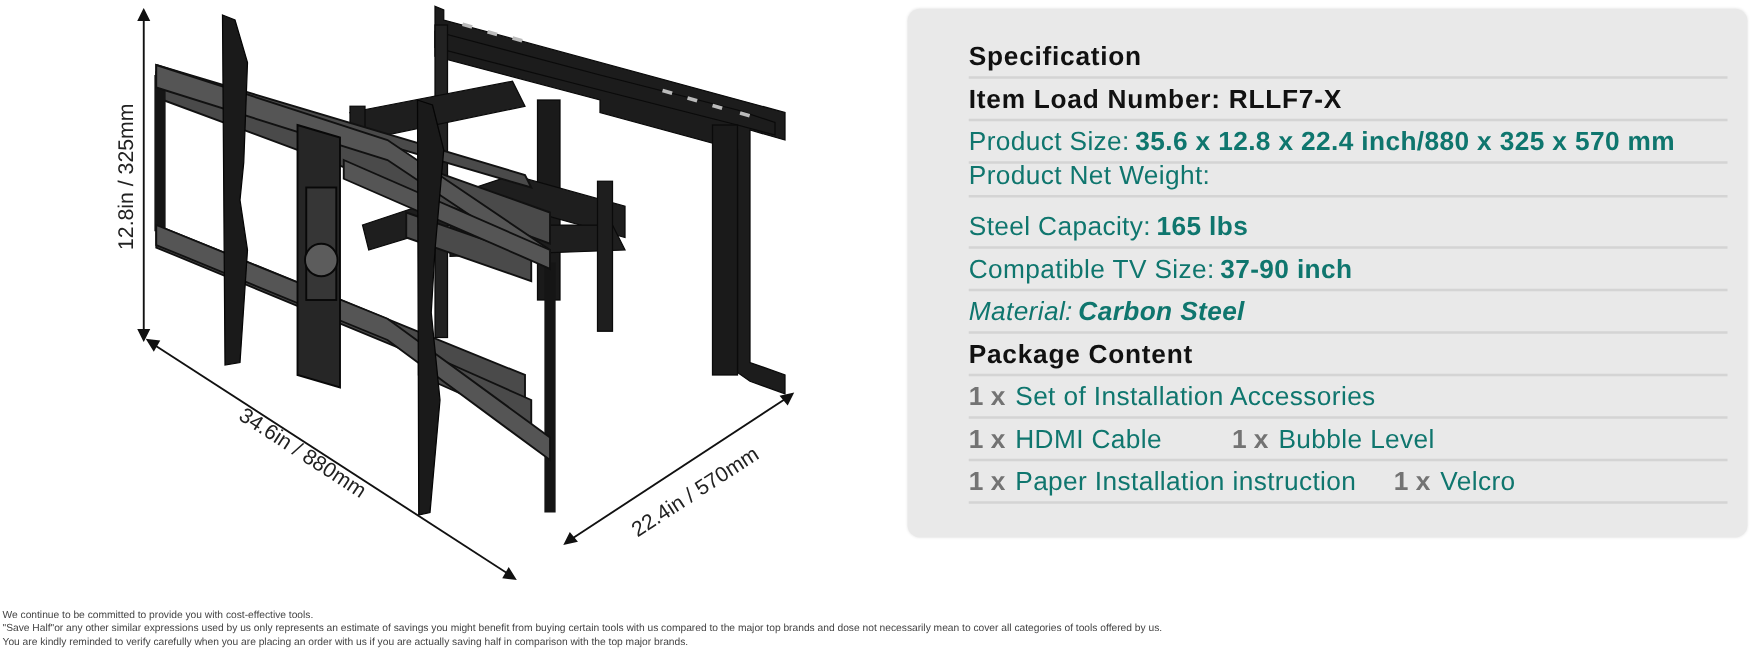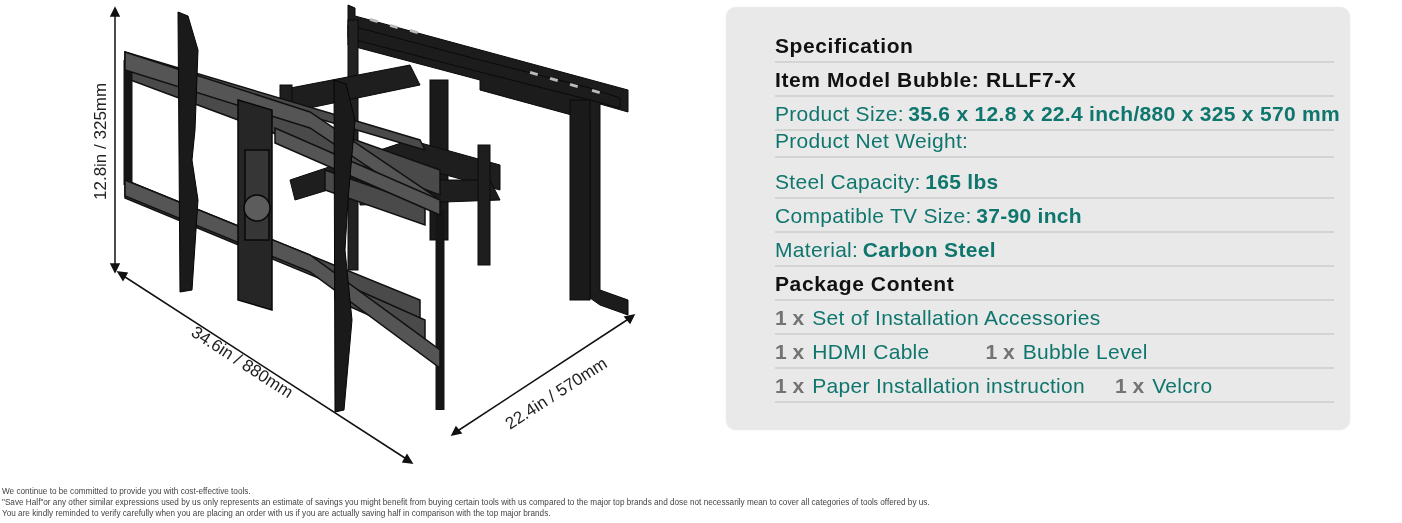--- a/index.html
+++ b/index.html
@@ -1,18 +1,18 @@
 <!DOCTYPE html>
 <html><head>
 <meta charset="utf-8">
 <style>
   html,body{margin:0;padding:0;background:#ffffff;}
   body{width:1402px;height:523px;position:relative;overflow:hidden;font-family:"Liberation Sans",sans-serif;}
   .illus{position:absolute;left:80px;top:0;width:560px;height:470px;}
-  .panel{position:absolute;left:726px;top:7px;width:624px;height:423px;background:#e9e9e9;border-radius:10px;box-shadow:0 0 2px rgba(0,0,0,0.08);}
+  .panel{position:absolute;left:726px;top:7px;width:672px;height:423px;background:#e9e9e9;border-radius:10px;box-shadow:0 0 2px rgba(0,0,0,0.08);}
   .row{position:absolute;left:49px;right:16px;height:34px;border-bottom:2px solid #d4d4d4;box-sizing:border-box;display:flex;align-items:center;white-space:nowrap;}
   .row span{font-size:21px;line-height:1;}
   .bold{font-weight:bold;color:#111;letter-spacing:0.6px;}
   .lbl{color:#0f766e;letter-spacing:0.3px;}
   .val{color:#0f766e;font-weight:bold;letter-spacing:0.3px;}
   .qty{color:#737373;font-weight:bold;margin-right:8px;}
   .gap{display:inline-block;width:56px;}
   .disclaimer{position:absolute;left:2px;top:486px;font-size:8.2px;color:#444;line-height:11.2px;}
   .disclaimer div{white-space:nowrap;}
   .dim{font-size:17px;fill:#222;font-family:"Liberation Sans",sans-serif;}
@@ -93,35 +93,35 @@
     <text class="dim" transform="translate(110,335) rotate(33)">34.6in / 880mm</text>
     <text class="dim" transform="translate(430,430) rotate(-33)">22.4in / 570mm</text>
   </svg>
 </div>
 
 <div class="panel">
   <div class="row" style="top:22px;">
     <span class="bold">Specification</span>
   </div>
   <div class="row" style="top:56px;">
-    <span class="bold">Item Model Bubble: RLLF7-X</span>
+    <span class="bold">Item Load Number: RLLF7-X</span>
   </div>
   <div class="row" style="top:90px;">
     <span class="lbl">Product Size: </span>&nbsp;<span class="val">35.6 x 12.8 x 22.4 inch/880 x 325 x 570 mm</span>
   </div>
   <div class="row" style="top:117px;">
     <span class="lbl">Product Net Weight: </span>&nbsp;
   </div>
   <div class="row" style="top:158px;">
     <span class="lbl">Steel Capacity: </span>&nbsp;<span class="val">165 lbs</span>
   </div>
   <div class="row" style="top:192px;">
     <span class="lbl">Compatible TV Size: </span>&nbsp;<span class="val">37-90 inch</span>
   </div>
-  <div class="row" style="top:226px;">
+  <div class="row" style="top:226px;font-style:italic;">
     <span class="lbl">Material: </span>&nbsp;<span class="val">Carbon Steel</span>
   </div>
   <div class="row" style="top:260px;">
     <span class="bold">Package Content</span>
   </div>
   <div class="row" style="top:294px;">
     <span class="qty">1 x</span>
     <span class="lbl">Set of Installation Accessories</span>
   </div>
   <div class="row" style="top:328px;">

